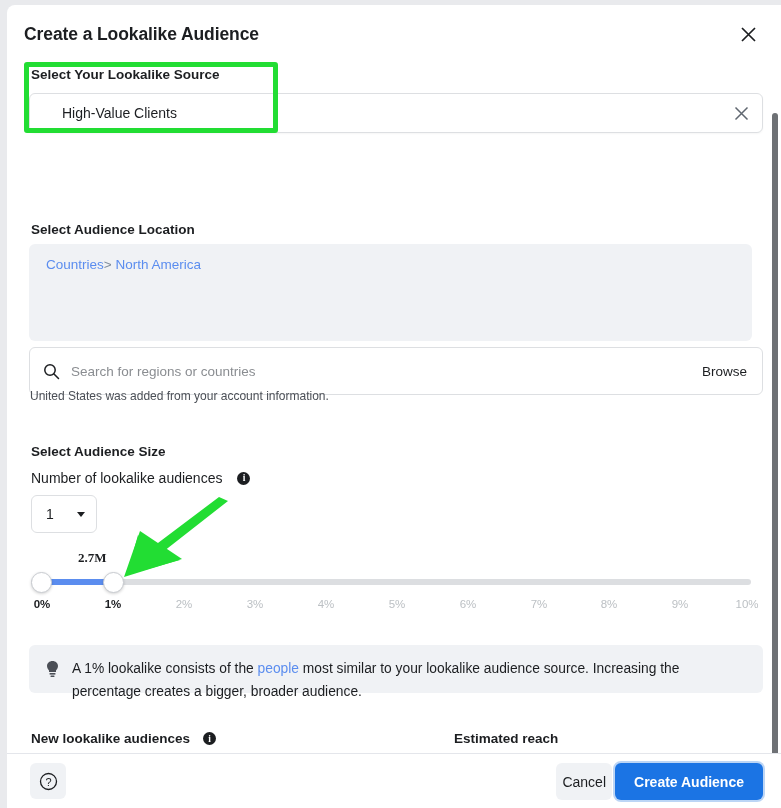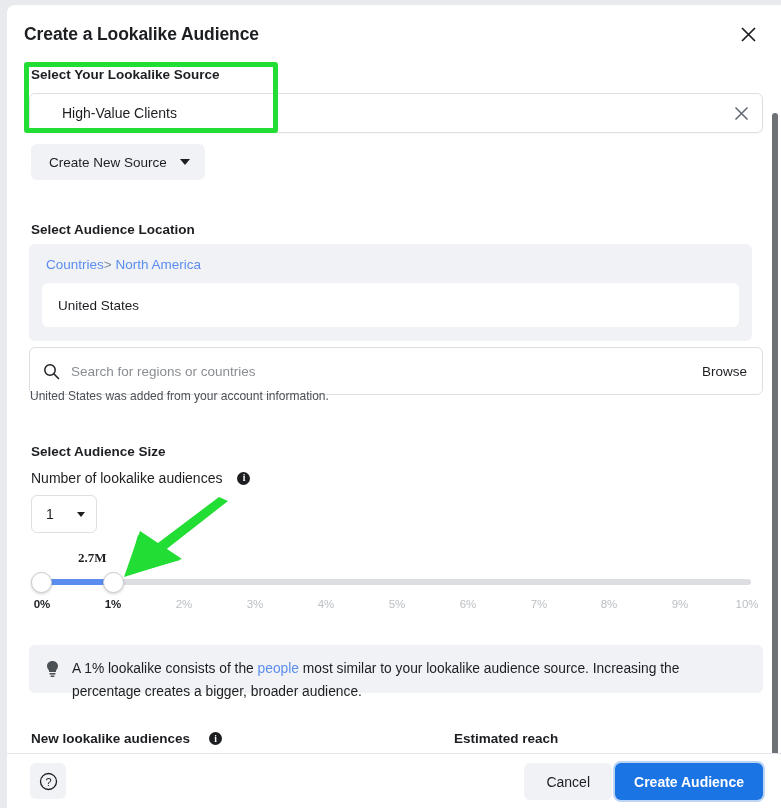--- a/index.html
+++ b/index.html
@@ -191,41 +191,41 @@
     display: flex; gap: 12px;
   }
   .tip-text {
     font-size: 13.8px; color: #1c1e21; line-height: 1.65;
   }
   .tip-text a { color: #5b8def; text-decoration: none; cursor: pointer; }
 
   .col-head-left {
     position: absolute; left: 24px; top: 726px;
     font-size: 13.5px; font-weight: bold; color: #1c1e21;
-    display: flex; align-items: center; gap: 19px;
+    display: flex; align-items: center; gap: 13px;
   }
   .col-head-right {
     position: absolute; left: 447px; top: 726px;
     font-size: 13.5px; font-weight: bold; color: #1c1e21;
   }
 
   
   .footer {
     position: absolute; left: 0; right: 0; bottom: 0; height: 55px;
     background: #fff; border-top: 1px solid #e4e6eb;
   }
   .help-btn {
     position: absolute; left: 23px; top: 9px;
     width: 36px; height: 36px; border-radius: 6px;
     background: #f0f2f5; display: flex; align-items: center;
     justify-content: center; cursor: pointer;
   }
   .cancel-btn {
     position: absolute; right: 169px; top: 9px;
-    height: 37px; padding: 0 22px;
+    height: 37px; padding: 0 6px;
     background: #f0f2f5; border: none; border-radius: 6px;
     font-size: 14px; color: #1c1e21; cursor: pointer;
     font-family: "Liberation Sans", sans-serif;
   }
   .create-btn {
     position: absolute; right: 18px; top: 9px;
     height: 37px; padding: 0 19px;
     background: #1b74e4; border: none; border-radius: 6px;
     font-size: 14px; font-weight: bold; color: #fff; cursor: pointer;
     font-family: "Liberation Sans", sans-serif;
@@ -264,33 +264,26 @@
     <div class="src-value">High-Value Clients</div>
     <div class="src-clear">
       <svg width="15" height="15" viewBox="0 0 15 15">
         <path d="M1.5 1.5 L13.5 13.5 M13.5 1.5 L1.5 13.5" stroke="#606770" stroke-width="1.5" fill="none"></path>
       </svg>
     </div>
   </div>
 
   <div class="green-box"></div>
 
-  <button class="create-src-btn">
-    <span>Create New Source</span>
-    <span class="caret"></span>
-  </button>
 
   <div class="section-label loc-label">Select Audience Location</div>
 
   <div class="loc-card">
     <div class="breadcrumb">
       <a>Countries</a><span>&gt;</span> <a>North America</a>
-    </div>
-    <div class="loc-chip">
-      <span>United States</span>
     </div>
   </div>
 
   <div class="search-row">
     <span class="search-icon">
       <svg width="17" height="17" viewBox="0 0 17 17">
         <circle cx="7" cy="7" r="5.2" stroke="#1c1e21" stroke-width="1.5" fill="none"></circle>
         <path d="M11 11 L15.5 15.5" stroke="#1c1e21" stroke-width="1.5" fill="none" stroke-linecap="round"></path>
       </svg>
     </span>

